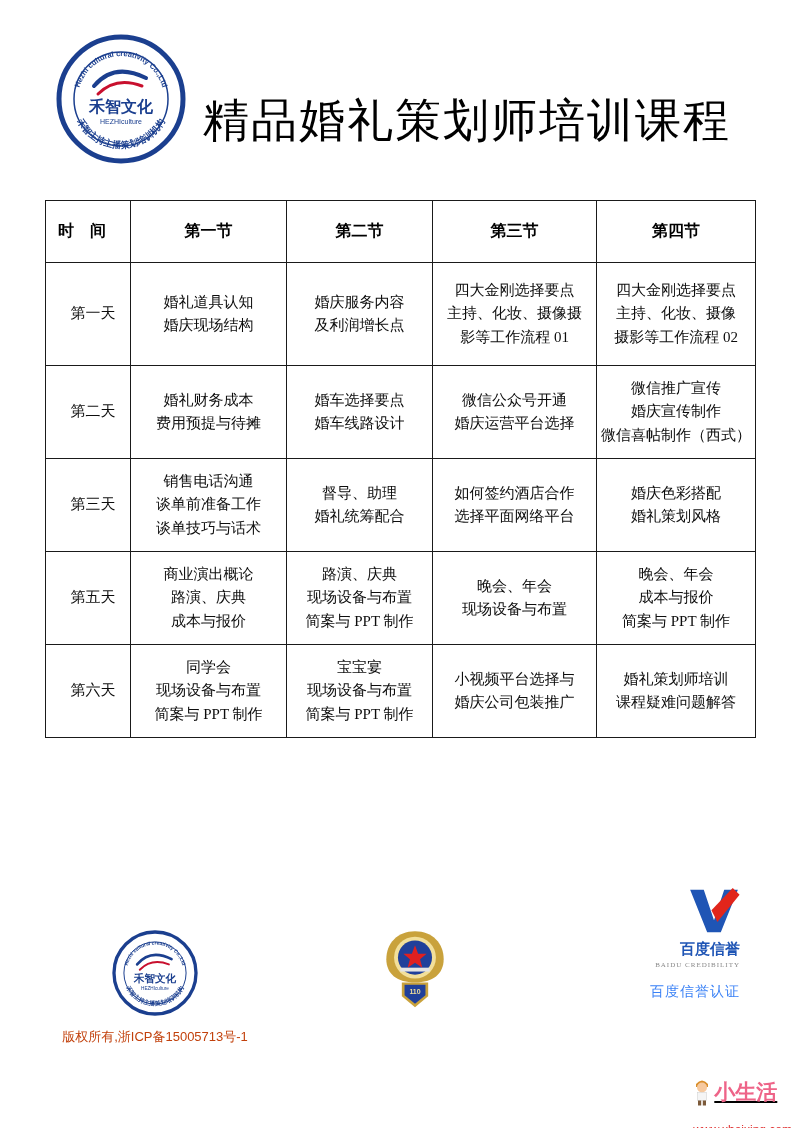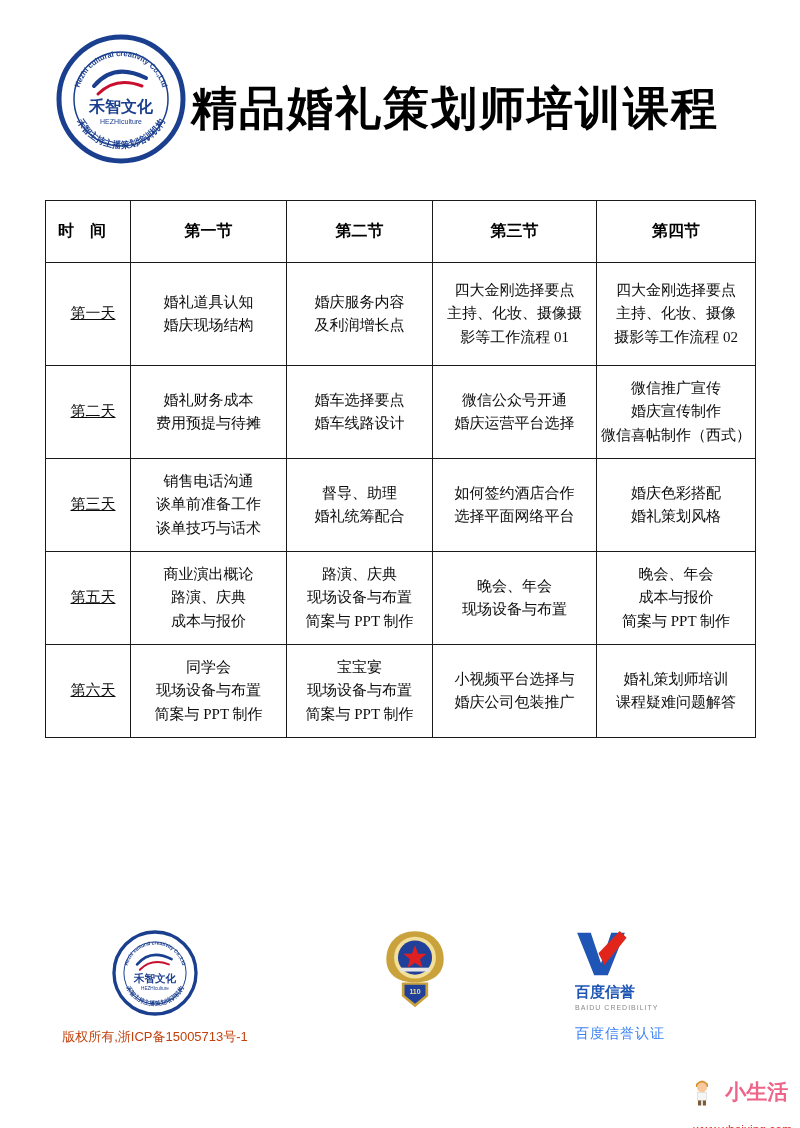--- a/index.html
+++ b/index.html
@@ -4,63 +4,63 @@
 <style>
   html,body{margin:0;padding:0;}
   body{
     width:800px;height:1128px;position:relative;overflow:hidden;
     background:#ffffff;
     font-family:"Liberation Serif","DejaVu Serif",serif;
   }
   
   .logo-top{position:absolute;left:56px;top:34px;width:130px;height:130px;}
   .main-title{
-    position:absolute;left:183px;top:74px;width:536px;margin:4px;
-    text-align:center;font-size:46px;letter-spacing:2px;font-weight:700;color:#000;
+    position:absolute;left:183px;top:74px;width:536px;margin:16px;
+    text-align:center;font-size:46px;letter-spacing:2px;font-weight:400;color:#000;
     font-family:"Liberation Sans","DejaVu Sans",sans-serif;white-space:nowrap;
   }
   
   .course-table{
     position:absolute;left:45px;top:200px;width:710px;
     border-collapse:collapse;table-layout:fixed;
   }
   .course-table th,.course-table td{
     border:1px solid #1a1a1a;text-align:center;vertical-align:middle;padding:10px 2px;
   }
   .course-table thead tr{height:62px;}
   .course-table th{font-size:16px;font-weight:bold;color:#000;}
   .course-table th.day-col{text-align:left;padding-left:12px;}
   .course-table tbody tr{height:93px;}
   .course-table tbody tr:first-child{height:103px;}
   .course-table td{font-size:15px;color:#0d0d0d;line-height:1.55;}
-  .day-cell{text-align:right;padding-left:12px !important;font-size:15px;text-decoration:underline;}
+  .day-cell{text-align:right;padding-left:12px !important;font-size:15px;}
   .blue-text{color:#2244aa;}
   
   .footer-left{position:absolute;left:55px;top:930px;width:200px;text-align:center;}
   .footer-left .hezhi-logo{width:86px;height:86px;display:inline-block;}
   .copyright{
     margin-top:8px;font-size:13px;color:#c2410c;
     font-family:"Liberation Sans","DejaVu Sans",sans-serif;white-space:nowrap;
   }
   .footer-center{position:absolute;left:295px;top:928px;width:240px;text-align:center;}
   .police-badge{width:62px;height:84px;display:inline-block;}
   .police-record{
     margin-top:8px;font-size:15px;font-weight:bold;color:#000;
     font-family:"Liberation Sans","DejaVu Sans",sans-serif;white-space:nowrap;
   }
-  .footer-right{position:absolute;left:575px;top:931px;width:165px;text-align:left;
-    font-family:Liberation Sans, sans-serif;}
+  .footer-right{position:absolute;left:575px;top:888px;width:165px;text-align:right;
+    font-family:Liberation Serif, serif;}
   .baidu-v{width:52px;height:46px;display:inline-block;}
   .baidu-title{font-size:15px;font-weight:bold;color:#1f55b5;margin-top:2px;}
   .baidu-sub{font-size:7px;letter-spacing:1px;color:#8a8a8a;margin-top:2px;}
   .baidu-cert{font-size:14px;color:#3b82f6;margin-top:14px;letter-spacing:1px;}
   
   .watermark{position:absolute;right:8px;top:1078px;text-align:left;
     font-family:"Liberation Sans","DejaVu Sans",sans-serif;}
-  .wm-row{display:flex;align-items:center;gap:14px;}
+  .wm-row{display:flex;align-items:center;gap:3px;text-decoration:underline;}
   .wm-mascot{width:18px;height:27px;}
   .wm-name{font-size:21px;font-weight:bold;color:#ee6488;}
   .wm-url{font-size:12px;color:#e03131;margin-top:17px;white-space:nowrap;}
   svg text{font-family:"Liberation Sans","DejaVu Sans",sans-serif;}
 </style>
 </head>
 <body>
 
 <div>
   <svg class="hezhi-logo logo-top" viewBox="0 0 130 130" xmlns="http://www.w3.org/2000/svg">

